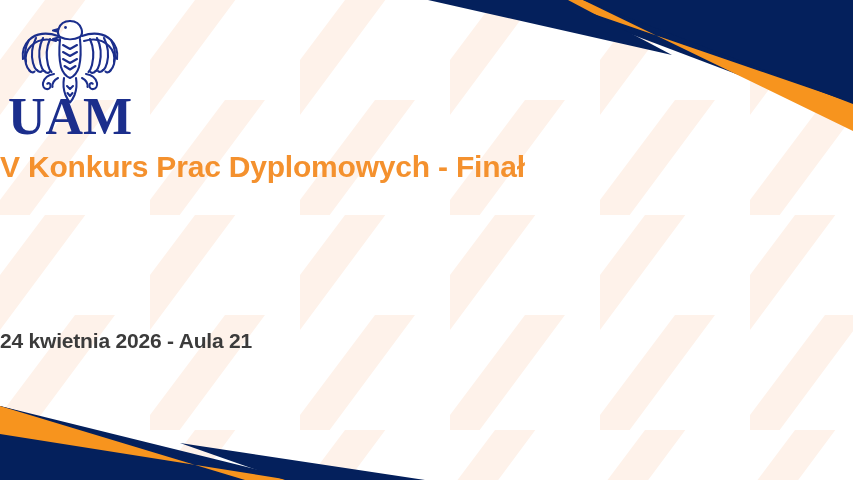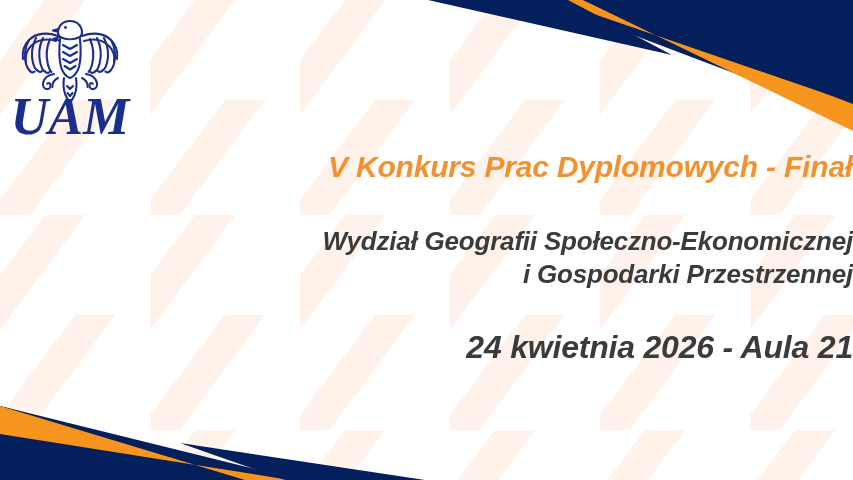--- a/index.html
+++ b/index.html
@@ -7,21 +7,20 @@
     padding: 0;
     background: #ffffff;
   }
   #slide {
     position: relative;
     width: 853px;
     height: 480px;
     overflow: hidden;
     background: #ffffff;
     font-family: "Liberation Sans", sans-serif;
-    font-style: italic;
   }
 
   
   #chevron-watermark {
     position: absolute;
     left: 0; top: 0;
     width: 853px; height: 480px;
     z-index: 0;
     pointer-events: none;
   }
@@ -47,21 +46,21 @@
   }
 
   
   #text-block {
     position: absolute;
     left: 0;
     top: 0;
     width: 853px;
     height: 480px;
     z-index: 2;
-    text-align: right;
+    text-align: left;
   }
 
   #event-title {
     position: absolute;
     left: 0;
     top: 150px;
     width: 853px;
     font-size: 30px;
     font-weight: bold;
     color: #F4912E;
@@ -81,21 +80,21 @@
     line-height: 1.28;
     letter-spacing: -0.2px;
   }
   #faculty-name .ln { display: block; white-space: nowrap; }
 
   #datetime-block {
     position: absolute;
     left: 0;
     top: 327px;
     width: 853px;
-    font-size: 32px;
+    font-size: 21px;
     font-weight: bold;
     color: #3b3b3b;
     line-height: 1.3;
     letter-spacing: -0.2px;
   }
   #datetime-block .ln { display: block; white-space: nowrap; }
 </style>
 </head>
 <body>
 
@@ -184,24 +183,20 @@
       <path d="M61.5 85 l2.5 3 l2.5 -3"></path>
     </g>
 
     <text x="64" y="126" text-anchor="middle" font-family="'Liberation Serif', serif" font-size="52" font-weight="bold" fill="#1B2E8C">UAM</text>
   </svg>
 
   <div id="text-block">
 
     <div id="event-title">V Konkurs Prac Dyplomowych - Finał</div>
 
-    <div id="faculty-name">
-      <span class="ln">Wydział Geografii Społeczno-Ekonomicznej</span>
-      <span class="ln">i Gospodarki Przestrzennej</span>
-    </div>
 
     <div id="datetime-block">
       <span class="ln">24 kwietnia 2026 - Aula 21</span>
     </div>
 
   </div>
 
 </div>
 
 </body></html>

